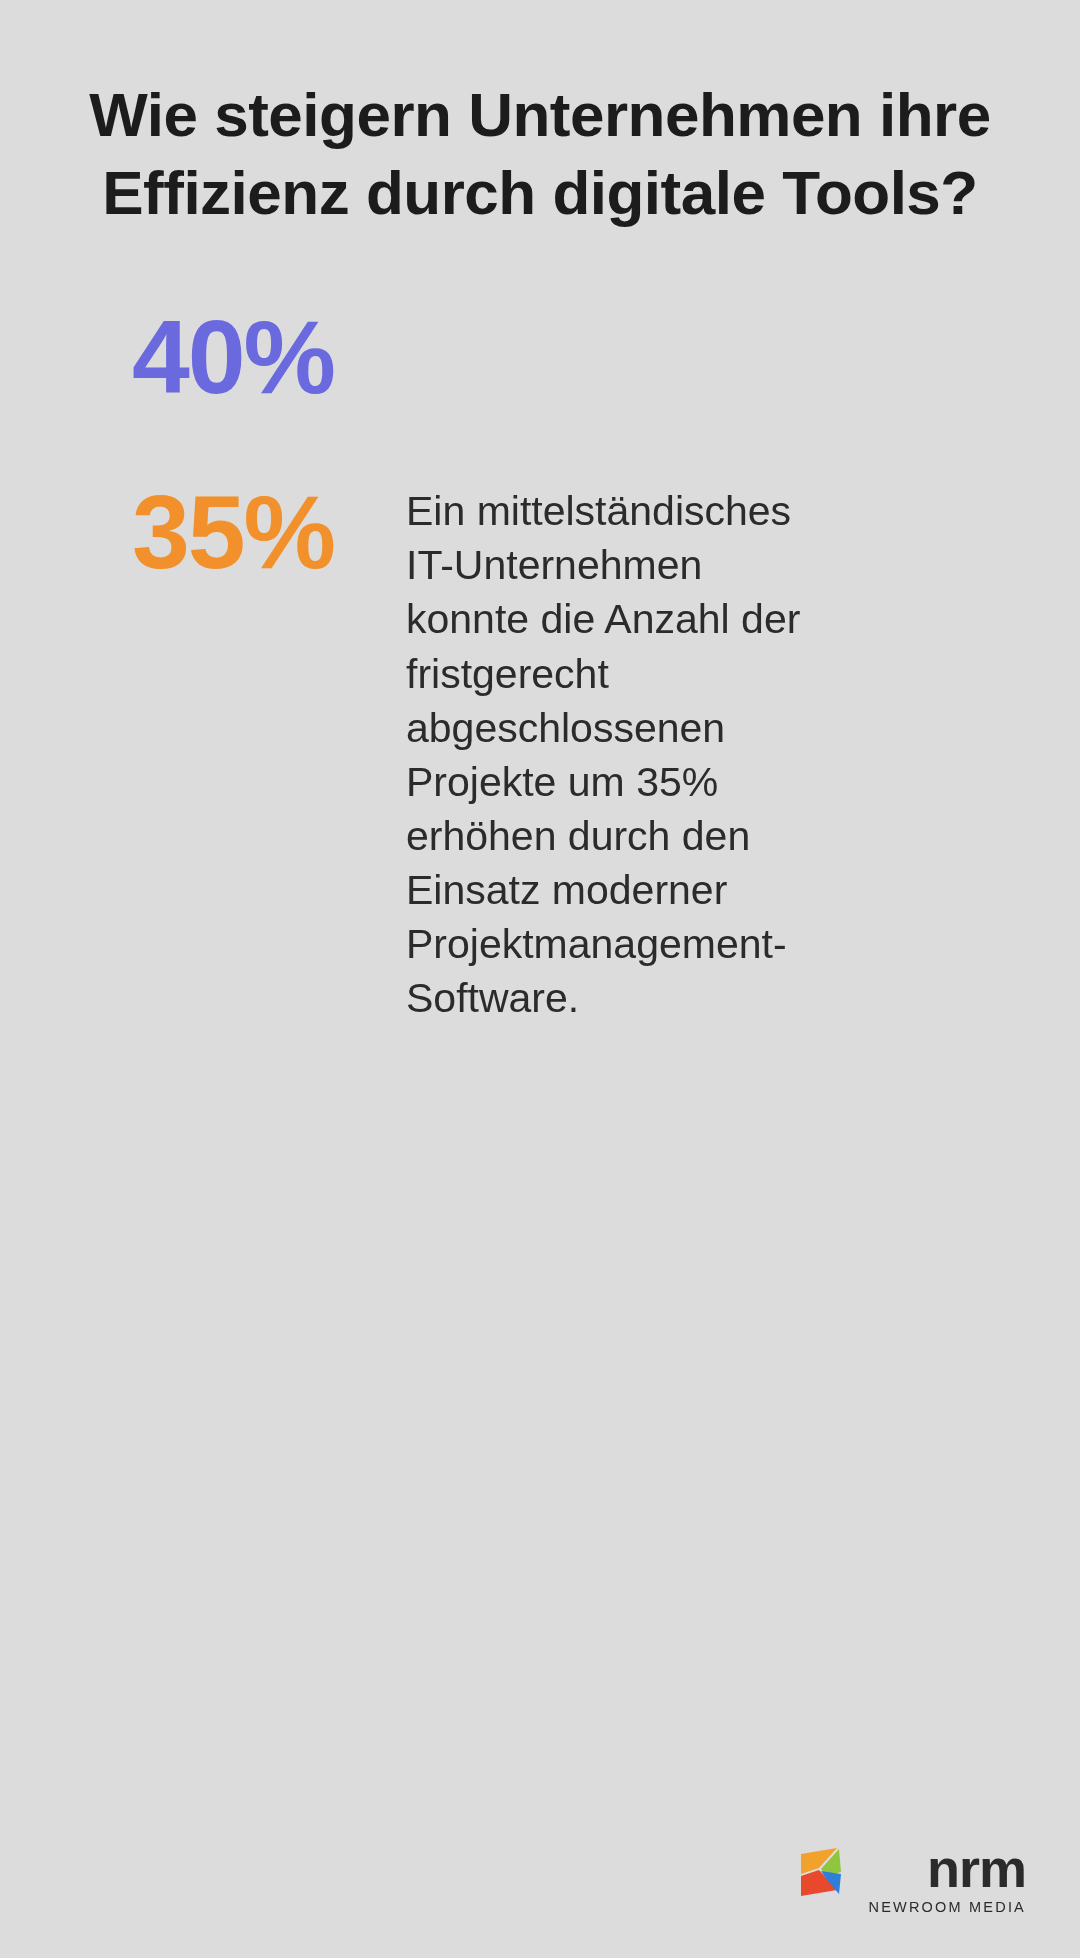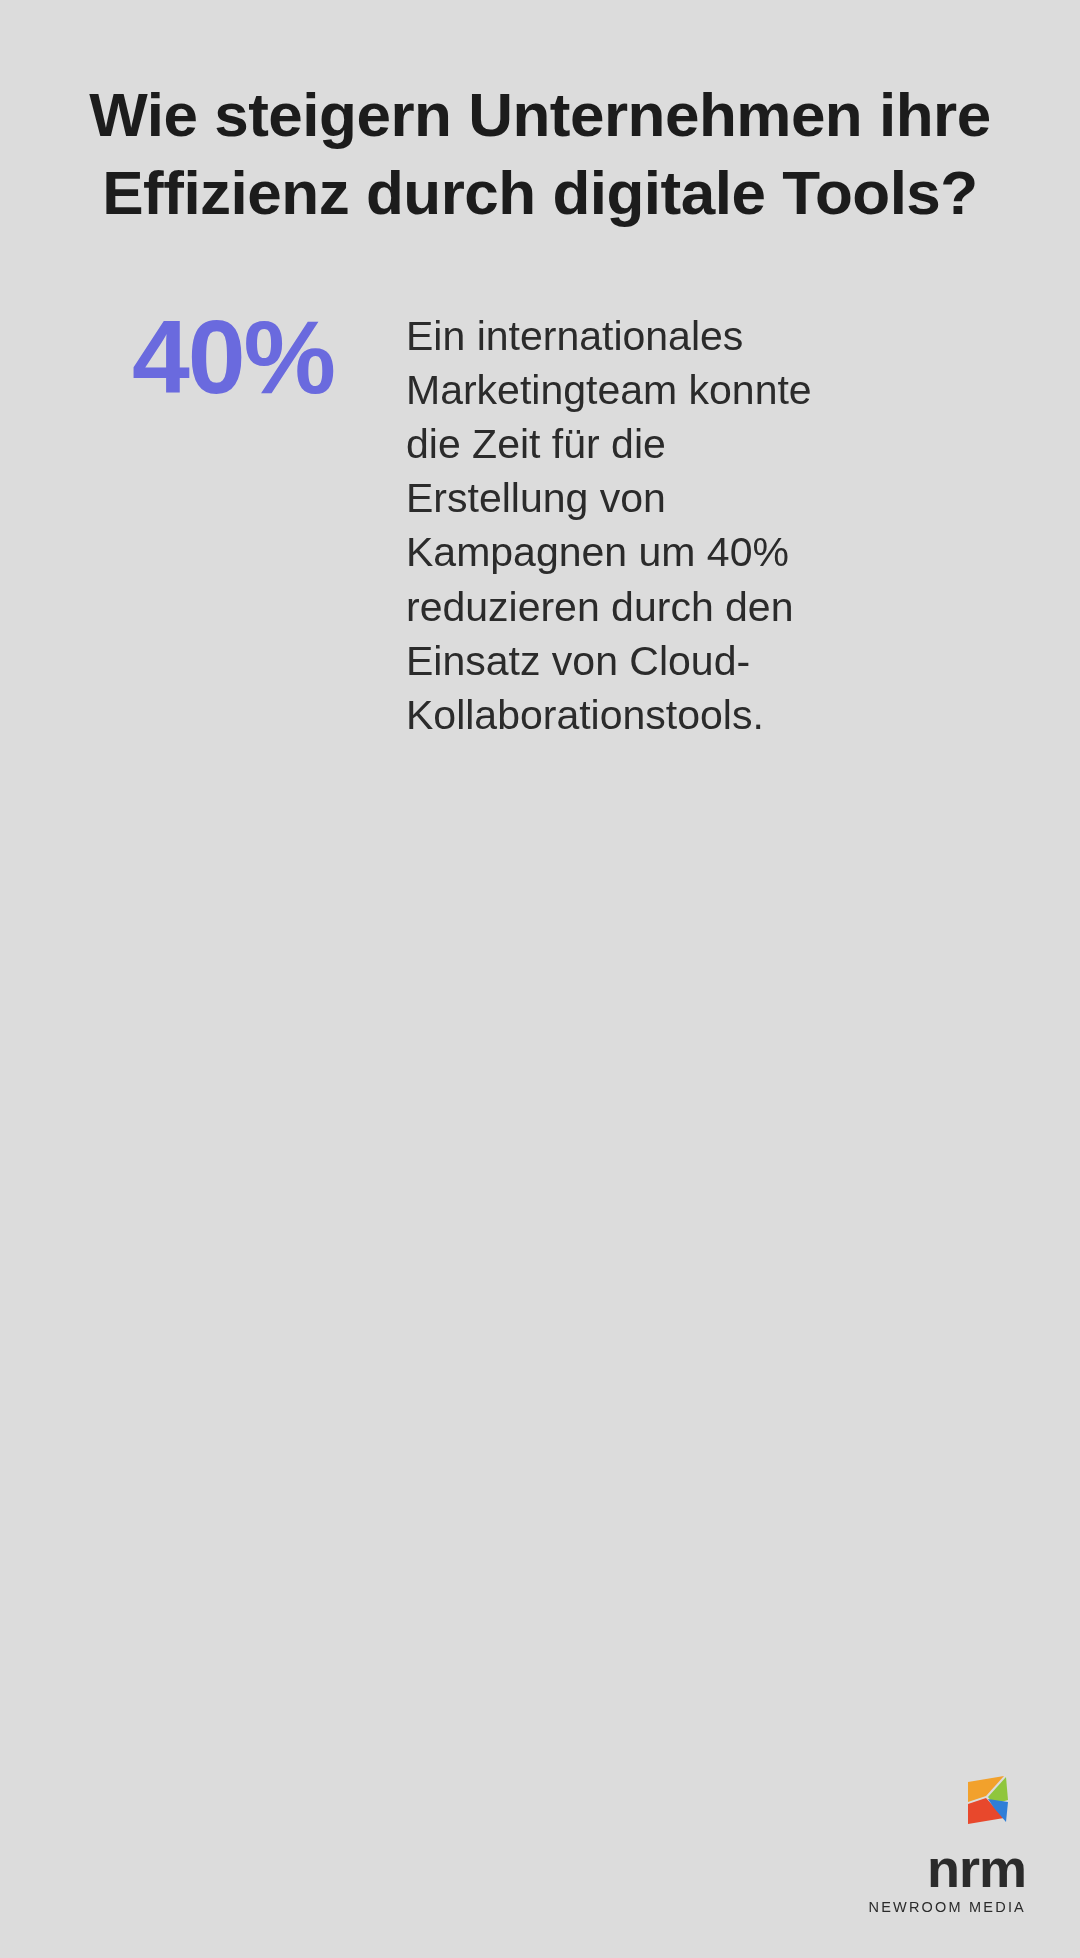--- a/index.html
+++ b/index.html
@@ -60,23 +60,21 @@
     color: #2b2b2b;
     padding-top: 6px;
     max-width: 420px;
     hyphens: auto;
   }
   .logo {
     position: absolute;
     right: 54px;
     bottom: 44px;
     display: flex;
-    align-items: flex-end;
     gap: 10px;
-    flex-direction: column;
   }
   .logo-mark {
     width: 62px;
     height: 62px;
     position: relative;
     display: block;
   }
   .logo-text {
     display: flex;
     flex-direction: column;
@@ -102,23 +100,26 @@
 <body>
 
 <div class="page">
 
   <h1 class="headline">Wie steigern Unternehmen ihre Effizienz durch digitale Tools?</h1>
 
   <div class="stats">
 
     <div class="stat-row">
       <div class="stat-figure purple">40%</div>
-      <div class="stat-text">Ein internationales Marketingteam konnte die Zeit für die Erstellung von Kampagnen um 40% reduzieren durch den Einsatz von Cloud-Kollaborationstools.</div>
     </div>
 
+    <div class="stat-row">
+      <div class="stat-figure orange">35%</div>
+      <div class="stat-text">Ein mittelständisches IT-Unternehmen konnte die Anzahl der fristgerecht abgeschlossenen Projekte um 35% erhöhen durch den Einsatz moderner Projektmanagement-Software.</div>
+    </div>
 
   </div>
 
   <div class="logo">
     <span class="logo-mark">
       <svg width="62" height="62" viewBox="0 0 62 62" xmlns="http://www.w3.org/2000/svg">
         <polygon points="4,10 40,4 22,24 4,30" fill="#f2a12c"></polygon>
         <polygon points="4,32 22,26 40,46 4,52" fill="#e8482c"></polygon>
         <polygon points="24,25 42,5 44,28 30,32" fill="#8fc63d"></polygon>
         <polygon points="24,27 44,30 42,50 30,36" fill="#2f7ed8"></polygon>

